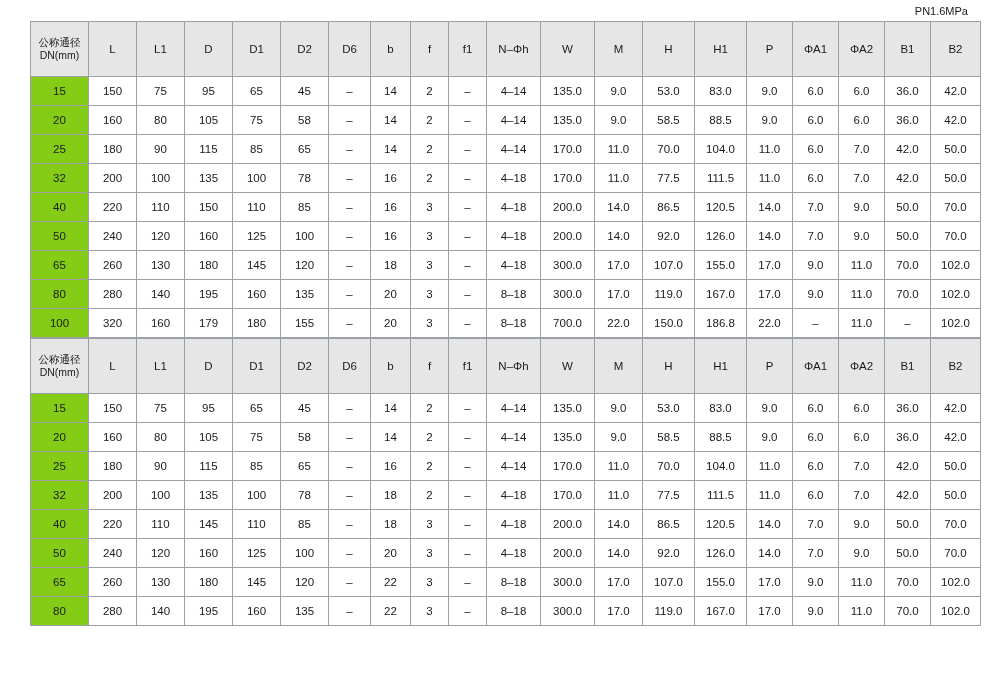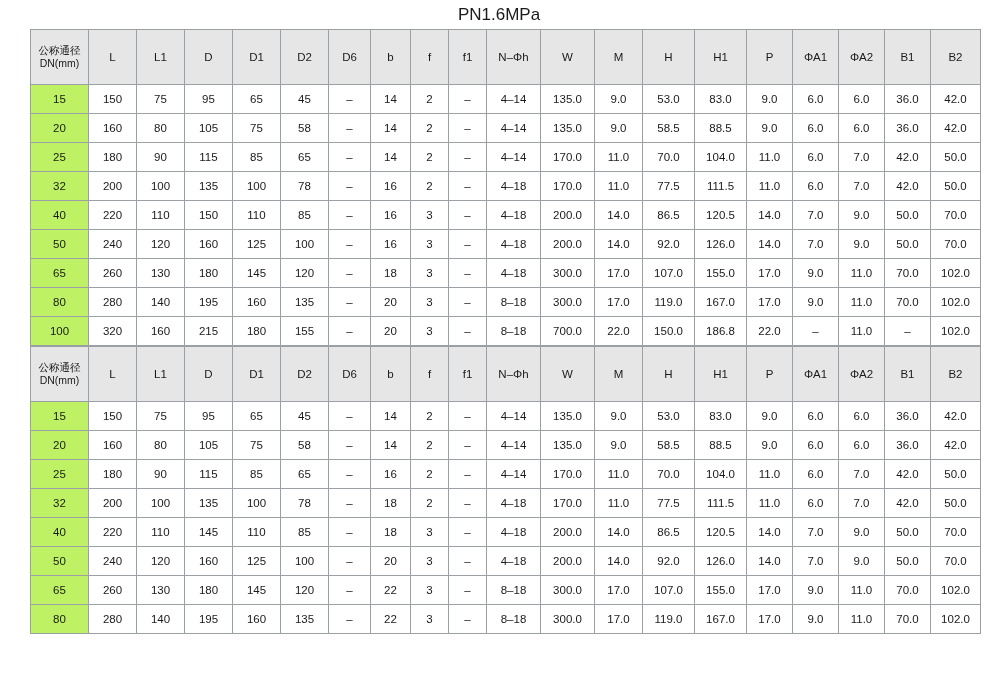--- a/index.html
+++ b/index.html
@@ -31,22 +31,22 @@
   }
   .title-bar .title {
     font-size: 21px;
     font-weight: bold;
     color: #111111;
     padding-left: 28px;
     letter-spacing: 0.2px;
     white-space: nowrap;
   }
   .press-label {
-    text-align: center;
-    font-size: 17px;
+    text-align: right;
+    font-size: 11px;
     color: #1a1a1a;
     padding: 5px 2px 4px 0;
     font-weight: normal;
   }
   table.dim {
     width: 100%;
     border-collapse: collapse;
     table-layout: fixed;
     font-size: 11.5px;
   }
@@ -65,21 +65,21 @@
     font-size: 11.5px;
   }
   table.dim thead th.dn {
     line-height: 1.25;
     font-size: 10.5px;
     padding: 8px 2px;
   }
   table.dim thead th.dn .l1 { display: block; }
   table.dim thead th.dn .l2 { display: block; }
   table.dim tbody td.dn-cell {
-    background: #bef264;
+    background: #84cc16;
   }
 </style>
 </head>
 <body>
 
 <div class="page">
 
 
   <div class="press-label">PN1.6MPa</div>
 
@@ -307,21 +307,21 @@
         <td>17.0</td>
         <td>9.0</td>
         <td>11.0</td>
         <td>70.0</td>
         <td>102.0</td>
       </tr>
       <tr>
         <td class="dn-cell">100</td>
         <td>320</td>
         <td>160</td>
-        <td>215</td>
+        <td>179</td>
         <td>180</td>
         <td>155</td>
         <td>–</td>
         <td>20</td>
         <td>3</td>
         <td>–</td>
         <td>8–18</td>
         <td>700.0</td>
         <td>22.0</td>
         <td>150.0</td>

